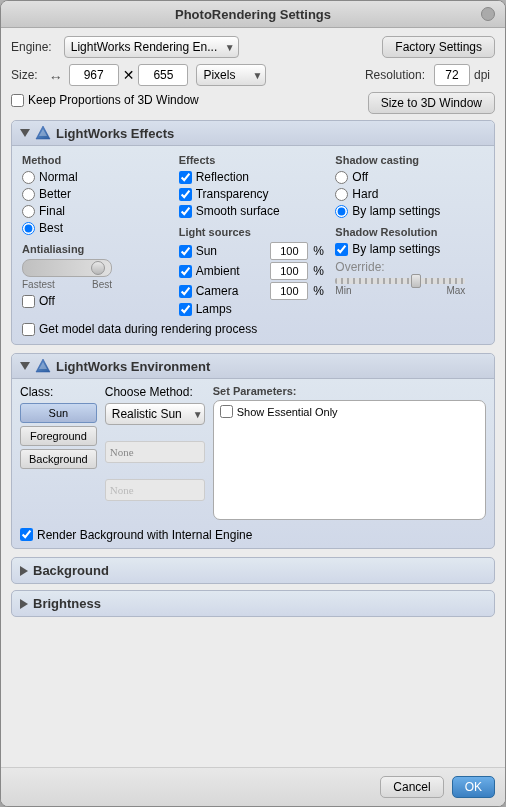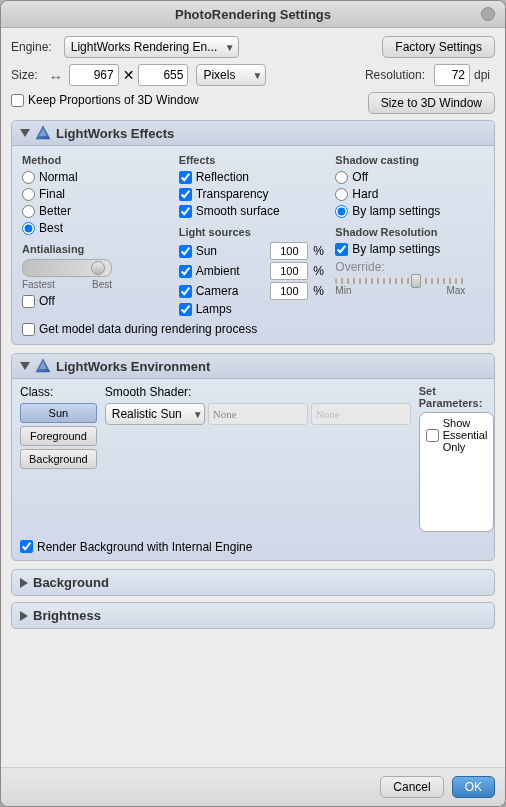--- a/index.html
+++ b/index.html
@@ -99,21 +99,21 @@
       color: white;
       border-color: #2a6aa0;
     }
     .number-input {
       width: 50px;
       height: 22px;
       border: 1px solid #aaa;
       border-radius: 3px;
       padding: 2px 4px;
       font-size: 12px;
-      text-align: right;
+      text-align: center;
       background: white;
     }
     .size-row {
       display: flex;
       align-items: center;
       gap: 4px;
       margin-bottom: 6px;
     }
     .size-icon {
       font-size: 14px;
@@ -244,22 +244,22 @@
     }
     .choose-shader {
       margin-left: 8px;
     }
     .shader-label {
       font-size: 12px;
       margin-bottom: 4px;
     }
     .shader-inputs {
       display: flex;
-      flex-direction: row;
-      gap: 3px;
+      flex-direction: column;
+      gap: 16px;
     }
     .shader-input-row {
       display: flex;
       align-items: center;
       gap: 4px;
     }
     .shader-select {
       height: 22px;
       font-size: 11px;
       border: 1px solid #aaa;
@@ -406,25 +406,25 @@
         <div class="three-col">
 
           <div>
             <div class="col-title">Method</div>
             <div class="radio-row">
               <input type="radio" name="method" style="">
               <span>Normal</span>
             </div>
             <div class="radio-row">
               <input type="radio" name="method" style="">
-              <span>Final</span>
+              <span>Better</span>
             </div>
             <div class="radio-row">
               <input type="radio" name="method" style="">
-              <span>Better</span>
+              <span>Final</span>
             </div>
             <div class="radio-row">
               <input type="radio" name="method" checked="" style="">
               <span>Best</span>
             </div>
             <div style="margin-top:8px;">
               <div class="col-title">Antialiasing</div>
               <div style="margin:2px 0 2px 0;">
                 <div style="width:90px; height:18px; background: linear-gradient(to right, #c0c0c0, #e0e0e0); border:1px solid #aaa; border-radius:8px; position:relative; display:flex; align-items:center;">
                   <div style="position:absolute; right:6px; width:14px; height:14px; background: linear-gradient(to bottom, #e8e8e8, #b8b8b8); border:1px solid #999; border-radius:50%;"></div>
@@ -552,21 +552,21 @@
           <div style="display:flex; gap:0;">
             <div>
               <div class="class-label">Class:</div>
               <div class="class-btns">
                 <div class="class-btn active">Sun</div>
                 <div class="class-btn">Foreground</div>
                 <div class="class-btn">Background</div>
               </div>
             </div>
             <div class="choose-shader">
-              <div class="shader-label">Smooth Shader:</div>
+              <div class="shader-label">Choose Method:</div>
               <div class="shader-inputs">
                 <div class="shader-input-row">
                   <div class="select-wrapper">
                     <select class="shader-select">
                       <option>Realistic Sun</option>
                     </select>
                     <span class="select-arrow" style="right:2px;">▼</span>
                   </div>
                 </div>
                 <div class="shader-input-row">

